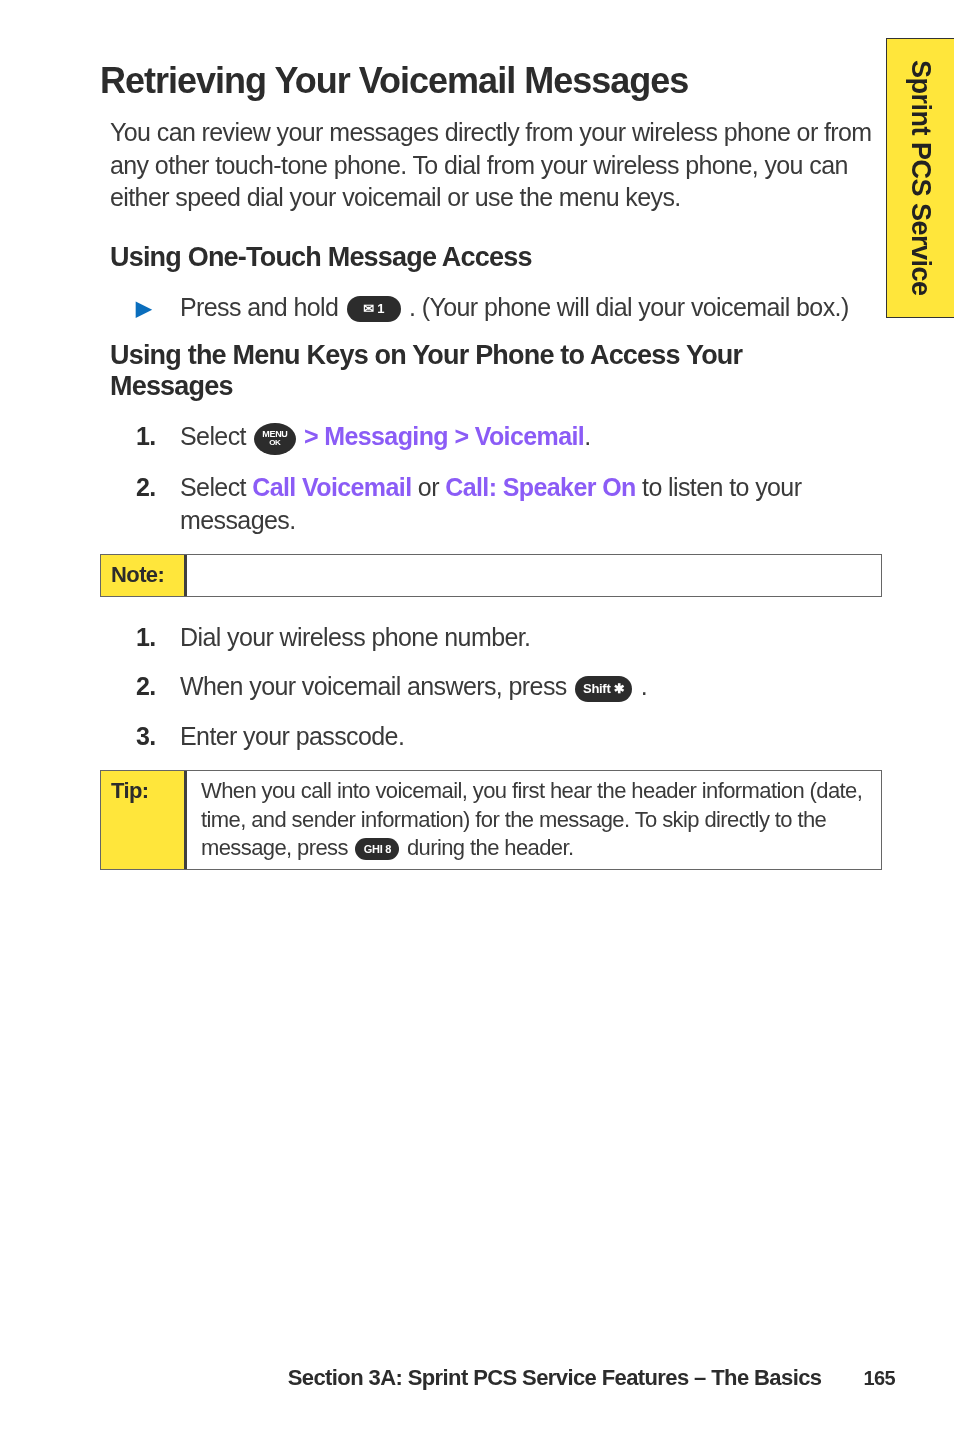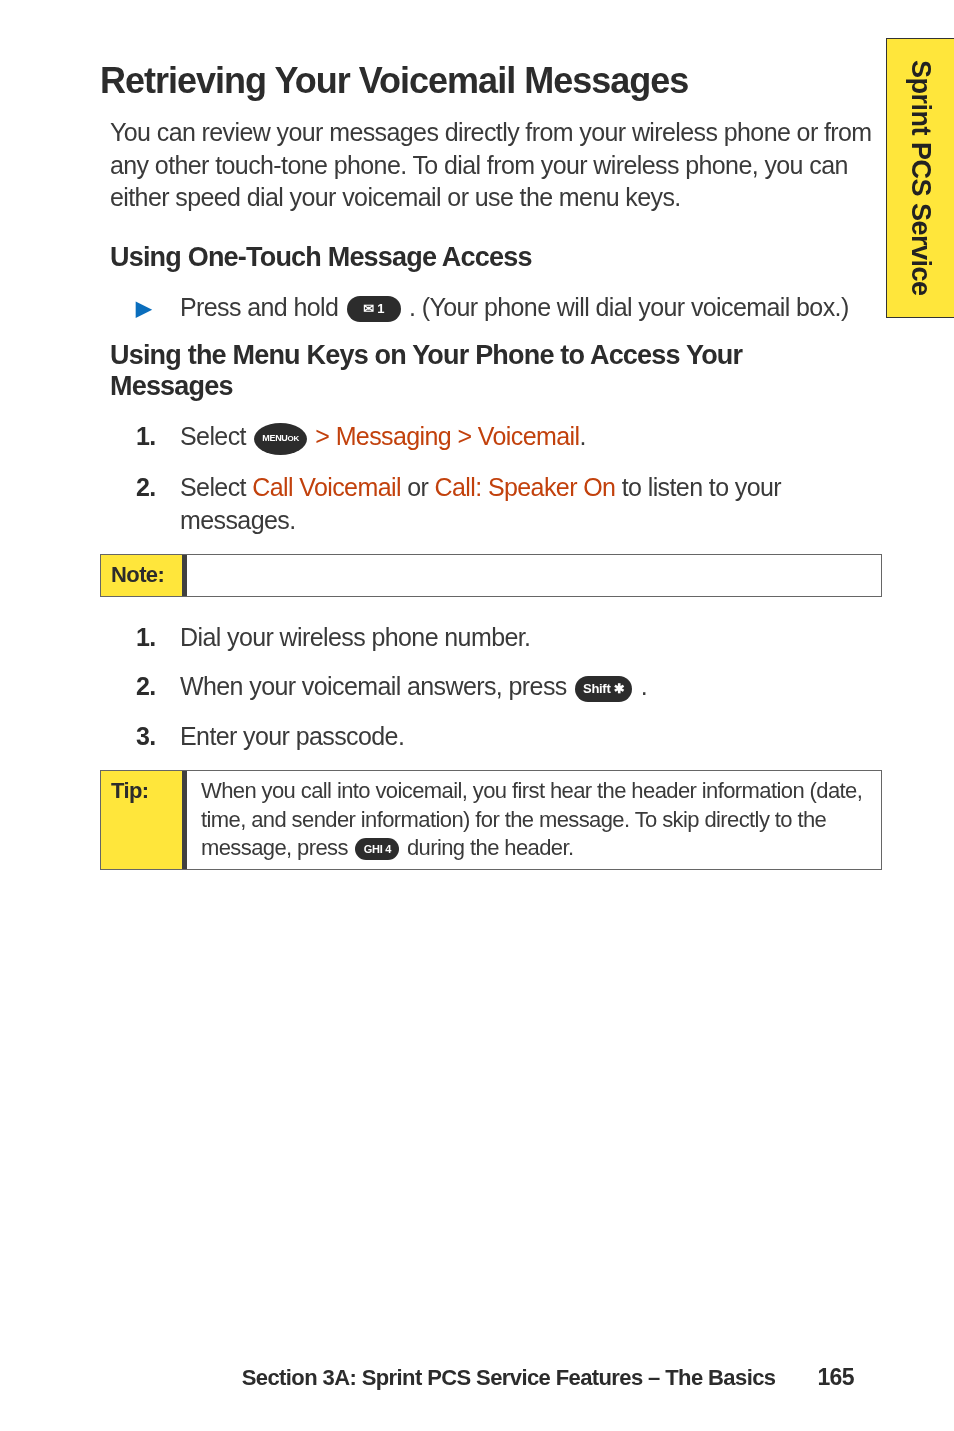--- a/index.html
+++ b/index.html
@@ -83,60 +83,60 @@
     color: #fff;
     border-radius: 20px;
     height: 26px;
     min-width: 54px;
     font-size: 13px;
     font-weight: bold;
     padding: 0 8px;
     margin: 0 2px;
     letter-spacing: -0.3px;
   }
-  .icon.menu { min-width: 32px; height: 32px; border-radius: 50%; font-size: 9px; line-height: 1; flex-direction: row; }
+  .icon.menu { min-width: 32px; height: 32px; border-radius: 50%; font-size: 9px; line-height: 1; flex-direction: column; }
   .icon.menu .sub { font-size: 8px; }
   .callout {
     display: flex;
     border: 1px solid #666;
     margin: 14px 0 24px 0;
     font-size: 22px;
     line-height: 1.3;
     letter-spacing: -0.6px;
   }
   .callout-label {
     flex: 0 0 86px;
     background: #ffe63b;
     font-weight: bold;
     padding: 6px 10px;
-    border-right: 5px solid #404040;
+    border-right: 3px solid #404040;
     color: #2c2c2c;
   }
   .callout-body {
     flex: 1;
     padding: 6px 14px;
     color: #3a3a3a;
   }
   .callout-body .icon { height: 22px; min-width: 44px; font-size: 11px; }
   .footer {
     position: absolute;
     bottom: 40px;
     left: 0;
     right: 0;
     display: flex;
     justify-content: flex-end;
     align-items: baseline;
-    padding: 0 100px;
+    padding: 0 59px;
     font-size: 22px;
     letter-spacing: -0.6px;
     color: #2c2c2c;
   }
   .footer-title { font-weight: bold; }
-  .footer-page { font-weight: bold; font-size: 23px; margin-left: 42px; }
-  b { font-weight: normal; color: #c2410c; }
+  .footer-page { font-weight: bold; font-size: 20px; margin-left: 42px; }
+  b { font-weight: bold; color: #8b5cf6; }
 </style>
 </head>
 <body>
 
 <div class="side-tab">
   <span>Sprint PCS Service</span>
 </div>
 
 <div class="content">
 
@@ -189,21 +189,21 @@
   </div>
 
   <div class="step-row">
     <div class="step-marker">3.</div>
     <div class="step-body">Enter your passcode.</div>
   </div>
 
   <div class="callout">
     <div class="callout-label">Tip:</div>
     <div class="callout-body">
-      <span>When you call into voicemail, you first hear the header information (date, time, and sender information) for the message. To skip directly to the message, press </span><span class="icon">GHI 4</span><span> during the header.</span>
+      <span>When you call into voicemail, you first hear the header information (date, time, and sender information) for the message. To skip directly to the message, press </span><span class="icon">GHI 8</span><span> during the header.</span>
     </div>
   </div>
 
 </div>
 
 <div class="footer">
   <span class="footer-title">Section 3A: Sprint PCS Service Features – The Basics</span>
   <span class="footer-page">165</span>
 </div>
 

